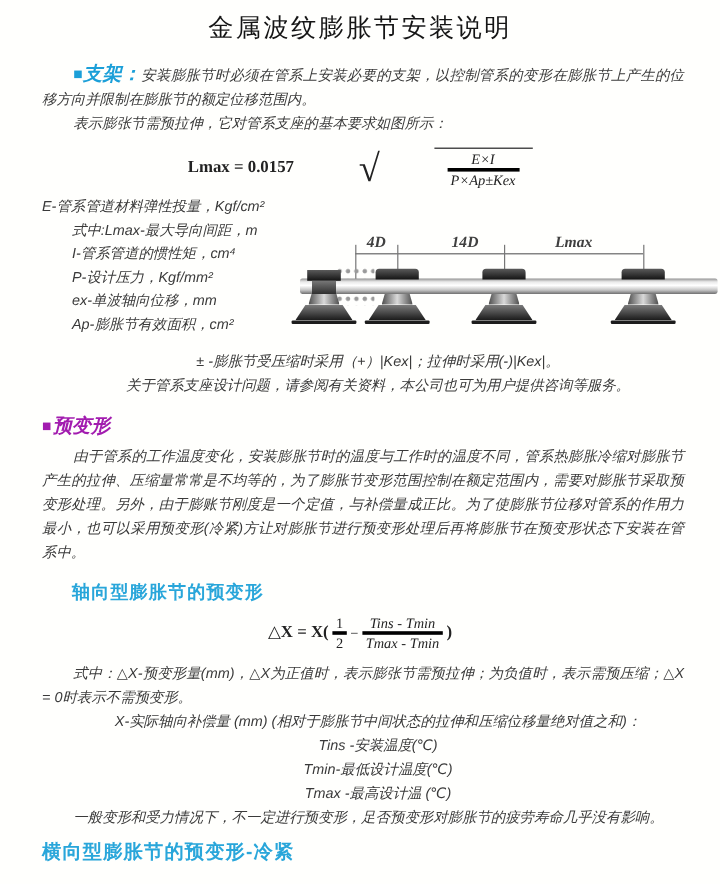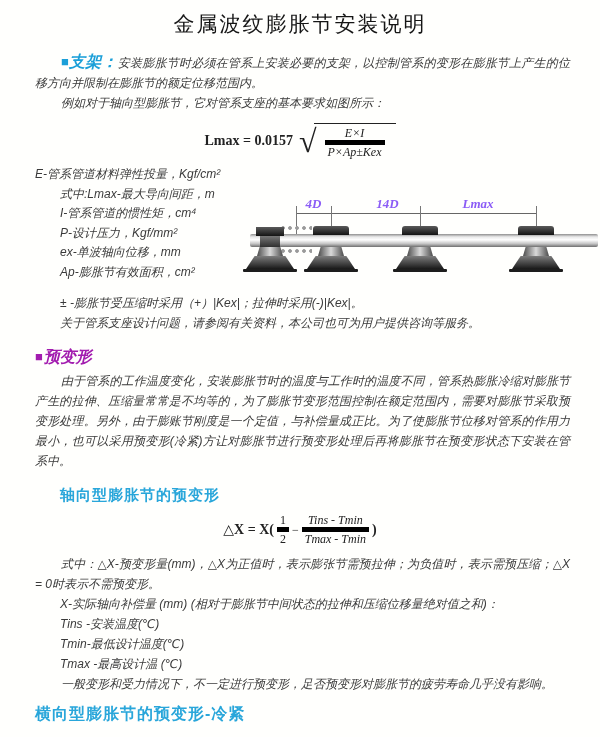--- a/index.html
+++ b/index.html
@@ -10,57 +10,57 @@
     font-family:"Liberation Sans","DejaVu Sans",sans-serif;
     font-size:12px; line-height:20px;
     padding-top:14px;
   }
   .title {
     text-align:center; font-size:21px; font-weight:normal; color:#151515;
     letter-spacing:2px; margin-bottom:18px;
   }
   .mx { margin-left:35px; margin-right:30px;font-style:italic; }
   .indent1 { text-indent:26px; }
-  .pad-ind { padding-left:25px; }
+  .pad-ind { padding-left:25px;text-align:center; }
   .just { text-align:justify; }
 
   .sec-head { font-size:16px; font-weight:bold; color:#a21caf; margin-top:14px; margin-bottom:4px; }
   .sec-head .marker { font-size:13px; vertical-align:1px; margin-right:1px; }
   .inline-head { font-size:16px; font-weight:bold; color:#1b9fd8; }
   .inline-head .marker { font-size:13px; vertical-align:1px; }
   .sub-head { font-size:15px; font-weight:bold; color:#29a6da; margin:14px 35px 2px 60px; letter-spacing:1px; }
   .sub-head2 { font-size:16px; font-weight:bold; color:#29a6da; margin:10px 35px 0 35px; letter-spacing:1px; }
 
   
   .formula { font-family:"Liberation Serif","DejaVu Serif",serif; color:#222;
              display:flex; justify-content:center; align-items:center; }
   .f-bold { font-weight:bold; font-size:14px; }
   .it { font-style:italic; }
   .frac { display:inline-flex; flex-direction:column; text-align:center;
           vertical-align:middle; font-size:12px; line-height:14px; margin:0 3px; }
-  .frac .fr-num { border-bottom:5px solid #000000; padding:0 3px; }
+  .frac .fr-num { border-bottom:3px solid #000000; padding:0 3px; }
   .frac .fr-den { padding:0 3px; }
   .sqrt-sign { font-size:32px; font-weight:400; line-height:30px; margin:0 -3px 0 6px; color:#222; }
   .sqrt-content { border-top:1.5px solid #222; padding:2px 8px 0 8px; display:inline-block; }
-  .formula-lmax { margin:10px auto 6px auto; }
+  .formula-lmax { margin:10px auto 6px auto;gap:48px; }
   .formula-dx { margin:8px auto 8px auto; }
 
   
   .vars-wrap { position:relative; min-height:128px; margin-top:4px; }
   .var-line { line-height:19.5px; }
   .var-line + .var-line { padding-left:25px; }
   .vars-wrap .var-line:nth-child(n+2) { padding-left:25px; }
 
   
   .diagram { position:absolute; left:215px; top:30px; width:348px; height:92px; }
   .d-abs { position:absolute; }
   .dim-line { left:46px; top:18px; width:240px; height:1px; background:#666; }
   .tick { width:1px; top:11px; height:38px; background:#777; }
   .dim-label { top:2px; text-align:center; font-family:"Liberation Serif",serif;
-               font-weight:bold; font-size:13px; color:#8b5cf6; line-height:14px; }
+               font-weight:bold; font-size:13px; color:#404040; line-height:14px; }
   .pipe { left:0; top:39px; width:348px; height:13px;
           background:linear-gradient(#8f8f8f 0%, #e9e9e9 22%, #ffffff 45%, #c4c4c4 75%, #6f6f6f 100%);
           border-radius:2px; }
   .bellows { width:32px; height:10px;
              background-image:radial-gradient(circle at 3px 4px, #9a9a9a 1.5px, rgba(0,0,0,0) 2.2px);
              background-size:7px 8px; }
   .clamp { width:36px; height:9px; top:31px;
            background:linear-gradient(#5a5a5a,#141414); border-radius:3px 3px 0 0; }
   .neck { width:26px; height:9px; top:52px;
           background:linear-gradient(90deg,#4c4c4c,#d9d9d9 50%,#4c4c4c);
@@ -77,21 +77,21 @@
 </style>
 </head>
 <body>
 
 <div class="page">
 
   <div class="title">金属波纹膨胀节安装说明</div>
 
   <p class="mx indent1 just"><span class="inline-head"><span class="marker">■</span><span>支架：</span></span><span>安装膨胀节时必须在管系上安装必要的支架，以控制管系的变形在膨胀节上产生的位移方向并限制在膨胀节的额定位移范围内。</span></p>
 
-  <p class="mx indent1">例如对于轴向型膨胀节，它对管系支座的基本要求如图所示：</p>
+  <p class="mx indent1">表示膨张节需预拉伸，它对管系支座的基本要求如图所示：</p>
 
   <div class="formula formula-lmax">
     <span class="f-bold">Lmax = 0.0157</span>
     <span class="sqrt-sign">√</span>
     <span class="sqrt-content">
       <span class="frac">
         <span class="fr-num it">E×I</span>
         <span class="fr-den it">P×Ap±Kex</span>
       </span>
     </span>

